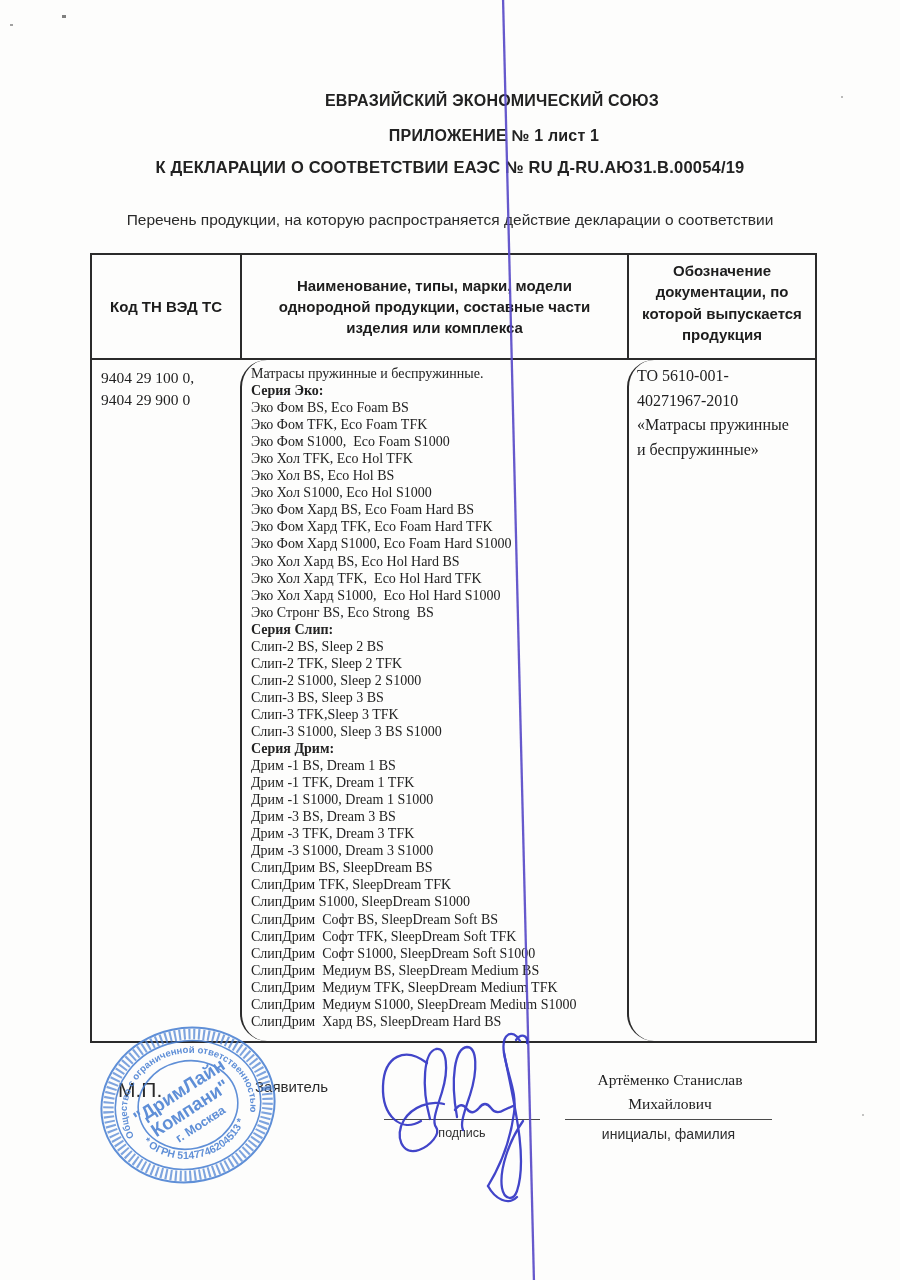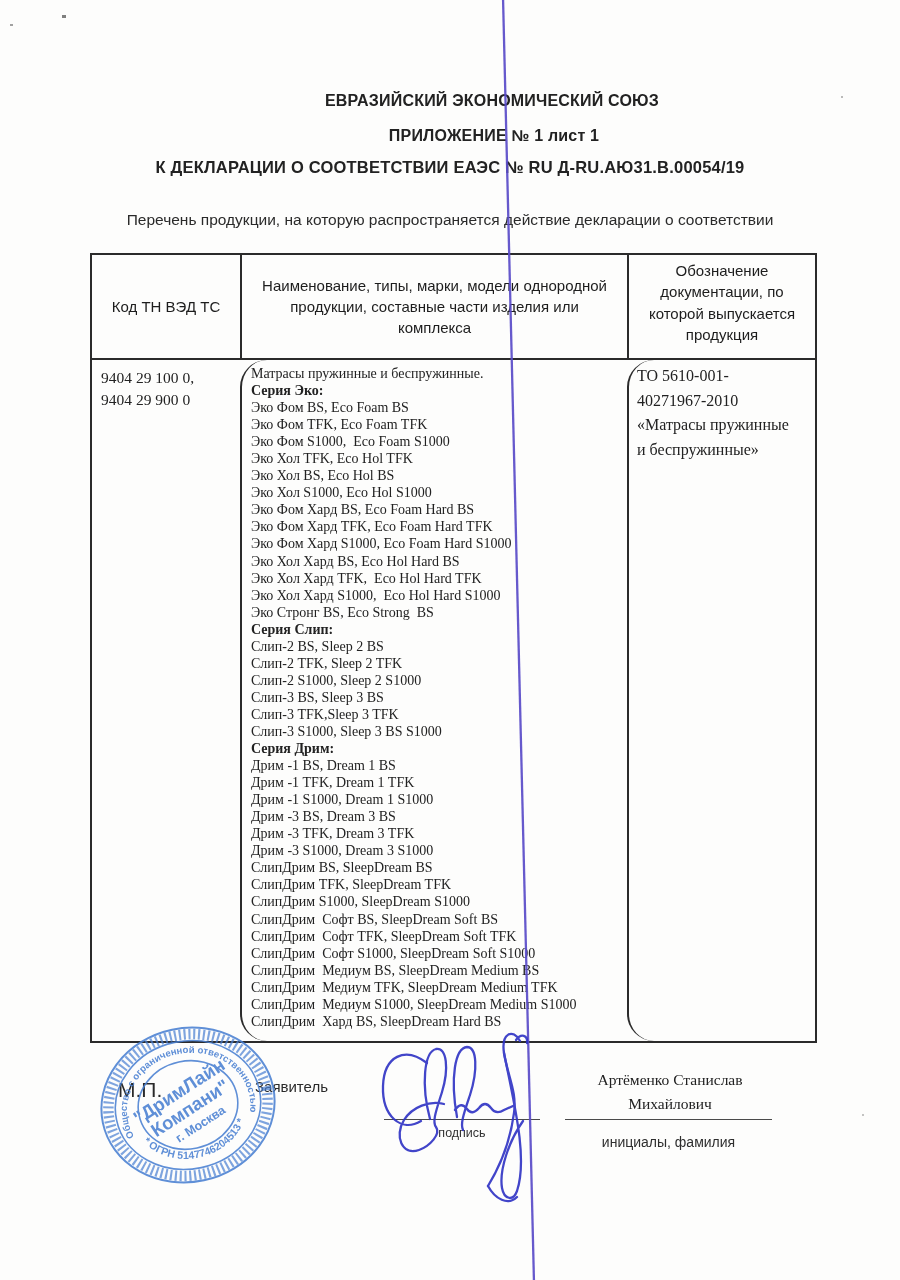--- a/index.html
+++ b/index.html
@@ -20,37 +20,37 @@
   .hline3{top:158px;font-size:16.5px;}
   .intro{top:211px;left:0;width:900px;text-align:center;font-size:15.5px;color:#2a2a2a;}
 
   
   .table{left:90px;top:253px;width:727px;height:790px;border:2px solid #2b2b2b;box-sizing:border-box;}
   .thead{display:flex;height:105px;border-bottom:2px solid #2b2b2b;box-sizing:border-box;}
   .tbody{display:flex;height:681px;box-sizing:border-box;}
   .c1{width:148px;box-sizing:border-box;}
   .c2{width:387px;border-left:2px solid #2b2b2b;box-sizing:border-box;}
   .c3{flex:1;border-left:2px solid #2b2b2b;box-sizing:border-box;}
-  .hcell{display:flex;align-items:center;justify-content:center;text-align:center;font-weight:normal;font-size:15px;line-height:21px;color:#1d1d1d;}
+  .hcell{display:flex;align-items:center;justify-content:center;text-align:center;font-weight:bold;font-size:15px;line-height:21px;color:#1d1d1d;}
   .hcell.topalign{align-items:flex-start;padding-top:5px;}
   .hc2-inner{max-width:346px;}
   .hc3-inner{max-width:172px;line-height:21.4px;}
   .codecell{padding:7px 6px 0 9px;font-size:15.5px;line-height:22px;color:#222;}
   .prodcell{padding:5px 4px 16px 9px;font-size:14px;line-height:17.05px;color:#222;}
   .prodcell div{white-space:pre;}
   .doccell{padding:4px 6px 0 8px;font-size:16px;line-height:24.5px;color:#222;}
 
   
   .mp{left:118px;top:1078px;font-size:21px;color:#2a2a2a;}
   .applicant{left:255px;top:1078px;font-size:15px;color:#2a2a2a;}
   .sigline{left:384px;top:1119px;width:156px;height:0;border-top:1.6px solid #4a4a4a;}
   .sigcap{left:384px;top:1126px;width:156px;text-align:center;font-size:12.5px;color:#333;}
   .nameblock{left:575px;top:1068px;width:190px;text-align:center;font-size:15.5px;line-height:24px;color:#222;}
   .nameline{left:565px;top:1119px;width:207px;height:0;border-top:1.6px solid #4a4a4a;}
-  .namecap{left:565px;top:1126px;width:207px;text-align:center;font-size:14px;color:#2e2e2e;margin-top:8px;}
+  .namecap{left:565px;top:1126px;width:207px;text-align:center;font-size:14px;color:#2e2e2e;}
 
   .overlay{left:0;top:0;pointer-events:none;}
   .stamp{left:97px;top:1024px;}
 </style>
 </head>
 <body>
 
 <div class="abs hline hline1">ЕВРАЗИЙСКИЙ ЭКОНОМИЧЕСКИЙ СОЮЗ</div>
 <div class="abs hline hline2">ПРИЛОЖЕНИЕ № 1 лист 1</div>
 <div class="abs hline hline3">К ДЕКЛАРАЦИИ О СООТВЕТСТВИИ ЕАЭС № RU Д-RU.АЮ31.В.00054/19</div>

